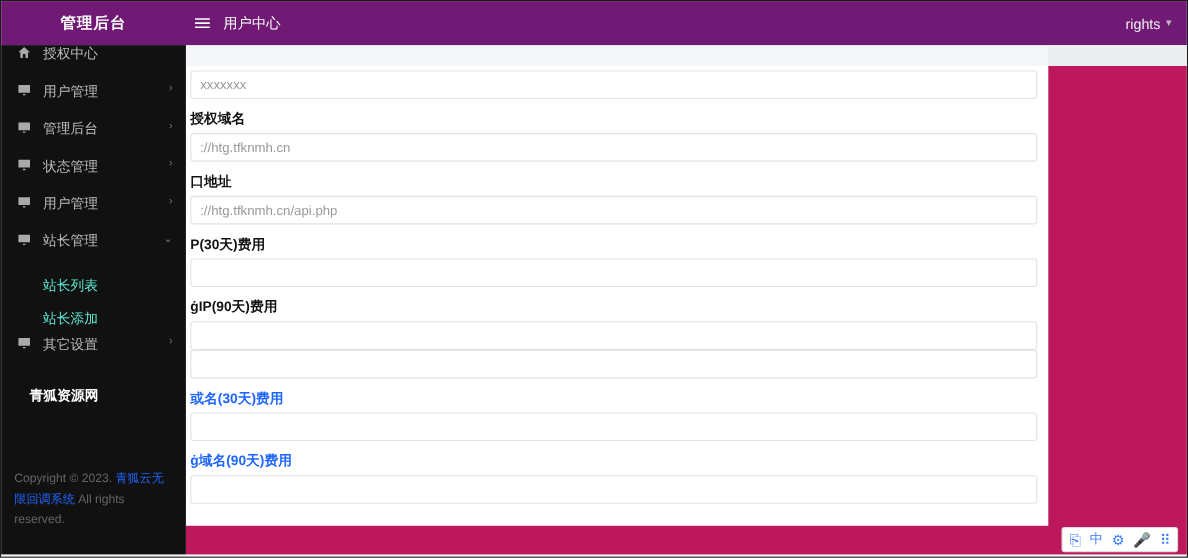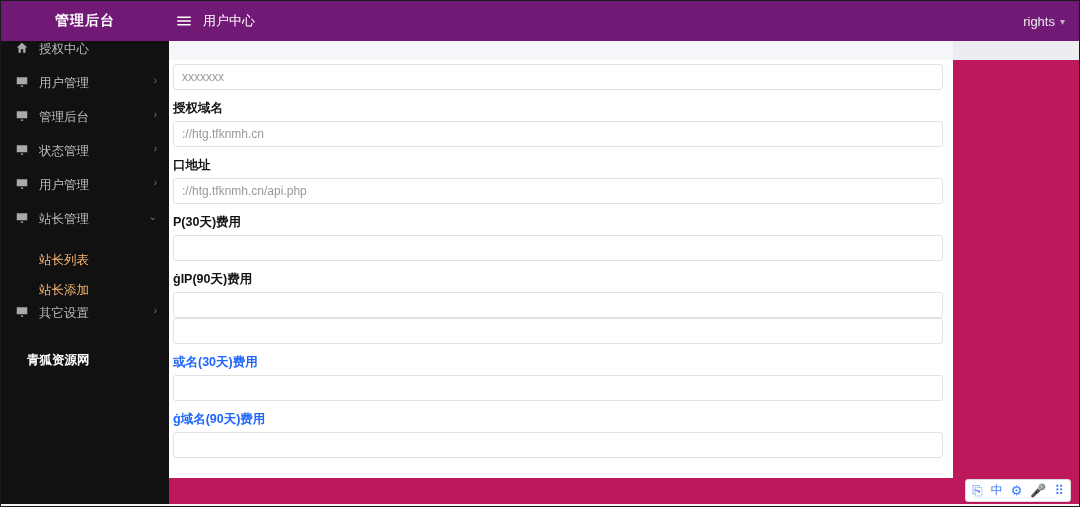--- a/index.html
+++ b/index.html
@@ -87,21 +87,21 @@
   right: 12px;
   font-size: 10px;
   color: #777;
 }
 .side-sub {
   padding-left: 38px;
   height: 30px;
   display: flex;
   align-items: center;
   font-size: 12.5px;
-  color: #fdba74;
+  color: #5eead4;
   cursor: pointer;
 }
 .side-link {
   padding-left: 26px;
   height: 30px;
   display: flex;
   align-items: center;
   font-size: 12.5px;
   font-weight: bold;
   color: #fff;
@@ -305,20 +305,25 @@
       <svg viewBox="0 0 24 24">
           <path d="M3 4h18v12H3V4m7 14h4v2h-4v-2z"></path>
         </svg>
     </span>
     <span>其它设置</span>
     <span class="arrow">›</span>
   </div>
 
   <div class="side-link">青狐资源网</div>
 
+  <div class="side-footer">
+    <span>Copyright © 2023.</span>
+    <span class="brand-link">青狐云无限回调系统</span>
+    <span>All rights reserved.</span>
+  </div>
 </div>
 
 <div class="toolbar-icons">
   <span>⎘</span>
   <span class="tech">中</span>
   <span>⚙</span>
   <span>🎤</span>
   <span>⠿</span>
 </div>
 

